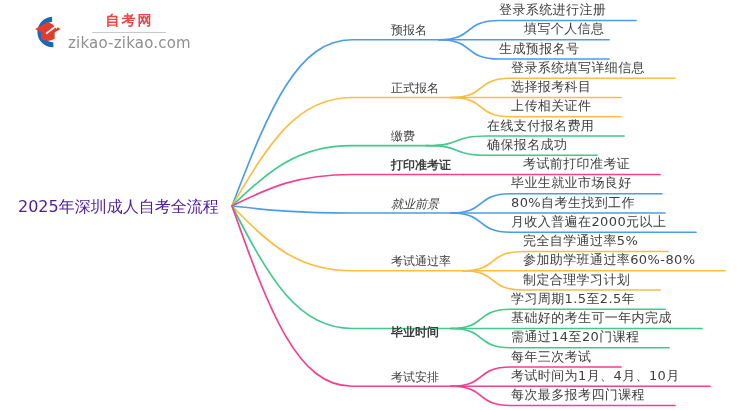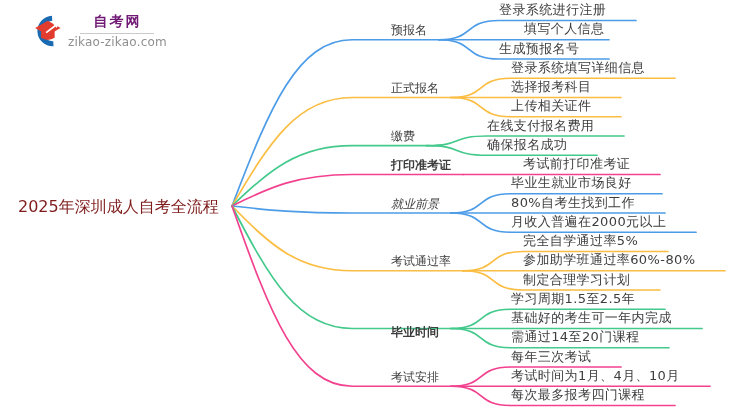--- a/index.html
+++ b/index.html
@@ -10,28 +10,28 @@
   #edges{position:absolute;left:0;top:0;width:750px;height:410px;}
   #edges path{fill:none;stroke-width:1.7;stroke-linecap:round;}
   .node-label{
     position:absolute;white-space:nowrap;color:#3d3d3d;
     font-family:"DejaVu Sans",sans-serif;line-height:16px;
   }
   .branch-label{font-size:12px;margin-left:36px;}
   .leaf-label{font-size:13px;letter-spacing:.4px;}
   .root-label{
     position:absolute;left:18px;top:197px;font-size:16px;line-height:19px;
-    color:#7f1d1d;white-space:nowrap;font-family:"DejaVu Sans",sans-serif;
+    color:#4c1d95;white-space:nowrap;font-family:"DejaVu Sans",sans-serif;
   }
   .logo{position:absolute;left:30px;top:12px;display:flex;align-items:center;}
   .logo-icon{width:34px;height:38px;display:block;}
   .logo-text{margin-left:4px;text-align:center;}
-  .logo-title{font-size:14px;font-weight:700;color:#701a75;letter-spacing:2px;}
+  .logo-title{font-size:14px;font-weight:700;color:#ef4444;letter-spacing:2px;}
   .logo-divider{height:1px;background:#c9c9c9;width:74px;margin:2px auto 1px;}
-  .logo-subtitle{font-size:12px;color:#8f8f8f;letter-spacing:.2px;}
+  .logo-subtitle{font-size:15px;color:#8f8f8f;letter-spacing:.2px;}
 </style>
 </head>
 <body>
 
 <div class="canvas">
 
   <svg id="edges" viewBox="0 0 750 410" xmlns="http://www.w3.org/2000/svg">
       <path stroke="#4d9ce8" d="M232,206 C270,106.25 298,39.75 352,39.75 L439,39.75"></path>
       <path stroke="#4d9ce8" d="M439,39.75 C475,39.75 463,20.5 499,20.5 L636,20.5"></path>
       <path stroke="#4d9ce8" d="M439,39.75 C475,39.75 463,39.75 499,39.75 L609,39.75"></path>

